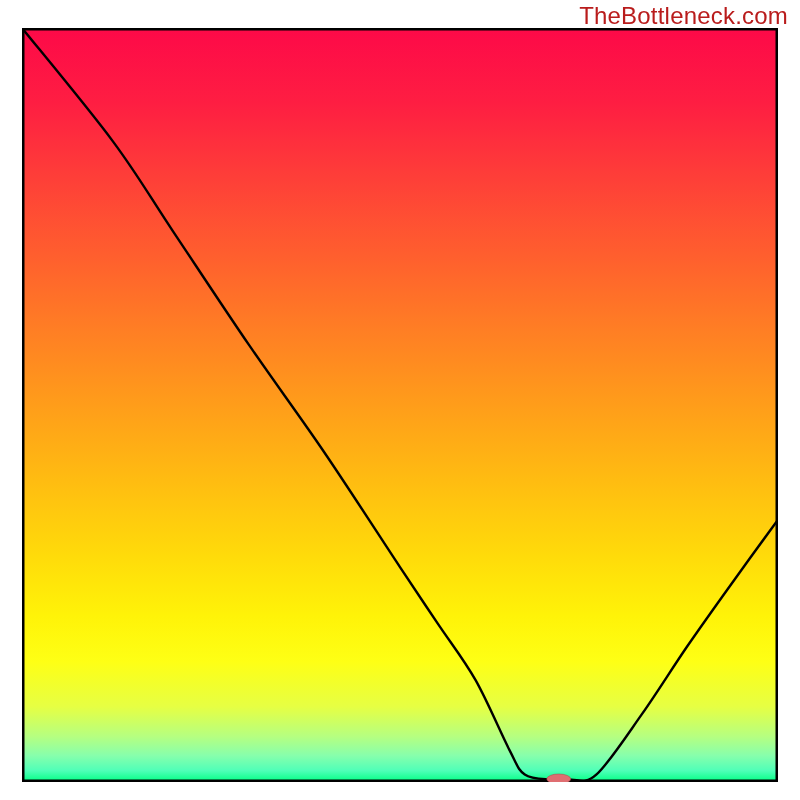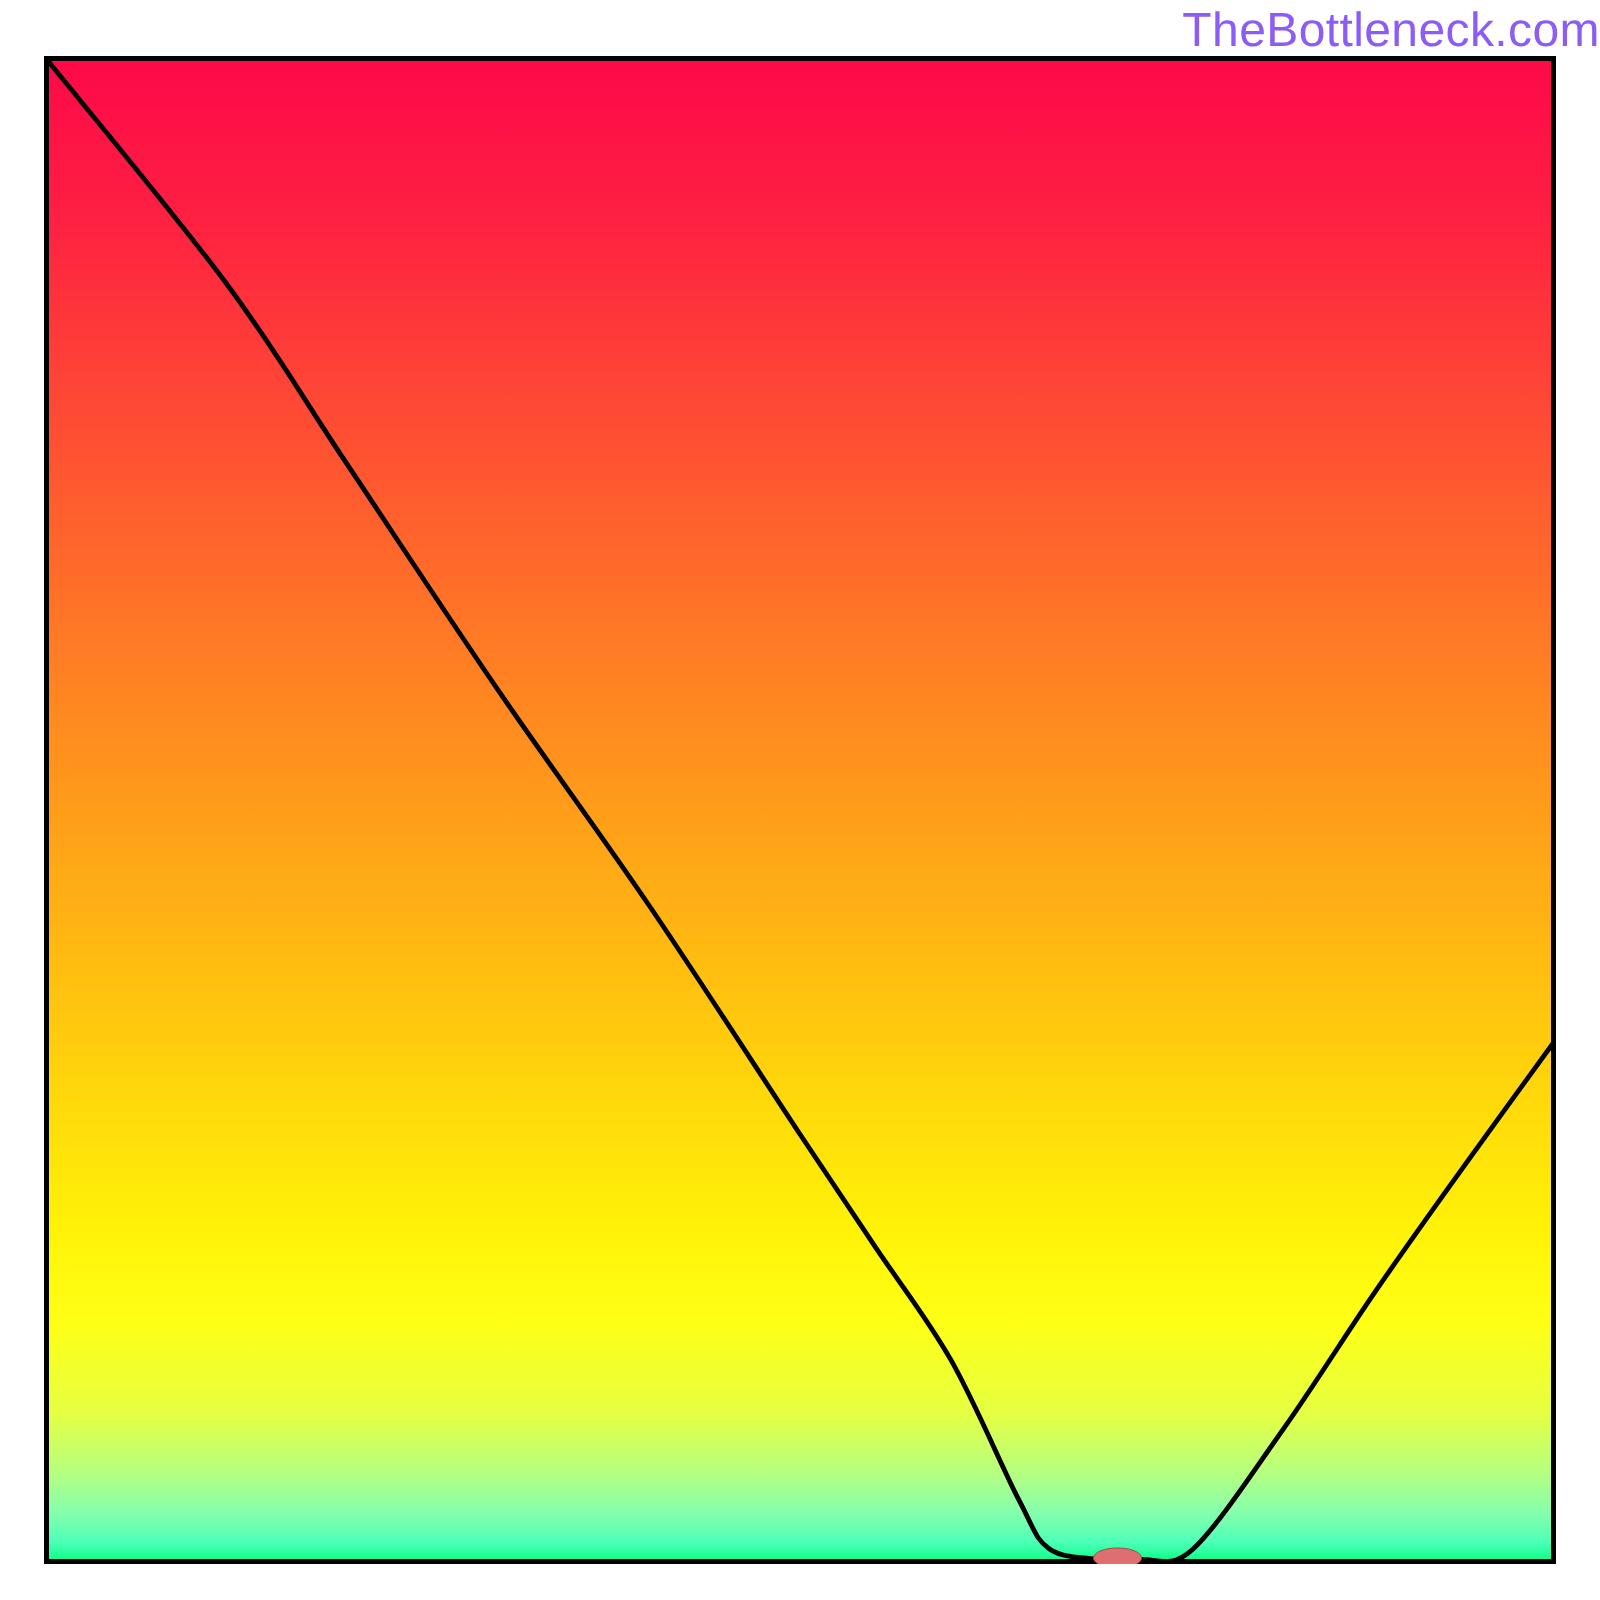--- a/index.html
+++ b/index.html
@@ -11,24 +11,24 @@
     overflow: hidden;
   }
   .container {
     position: relative;
     width: 800px;
     height: 800px;
   }
   .watermark {
     position: absolute;
     top: 2px;
-    right: 0;
+    right: 12px;
     font-family: Arial, Helvetica, sans-serif;
     font-size: 24px;
-    color: #8b5cf6;
+    color: #b91c1c;
     font-weight: 500;
     letter-spacing: 0.2px;
   }
   .plot {
     position: absolute;
     left: 22px;
     top: 28px;
     width: 756px;
     height: 754px;
   }

